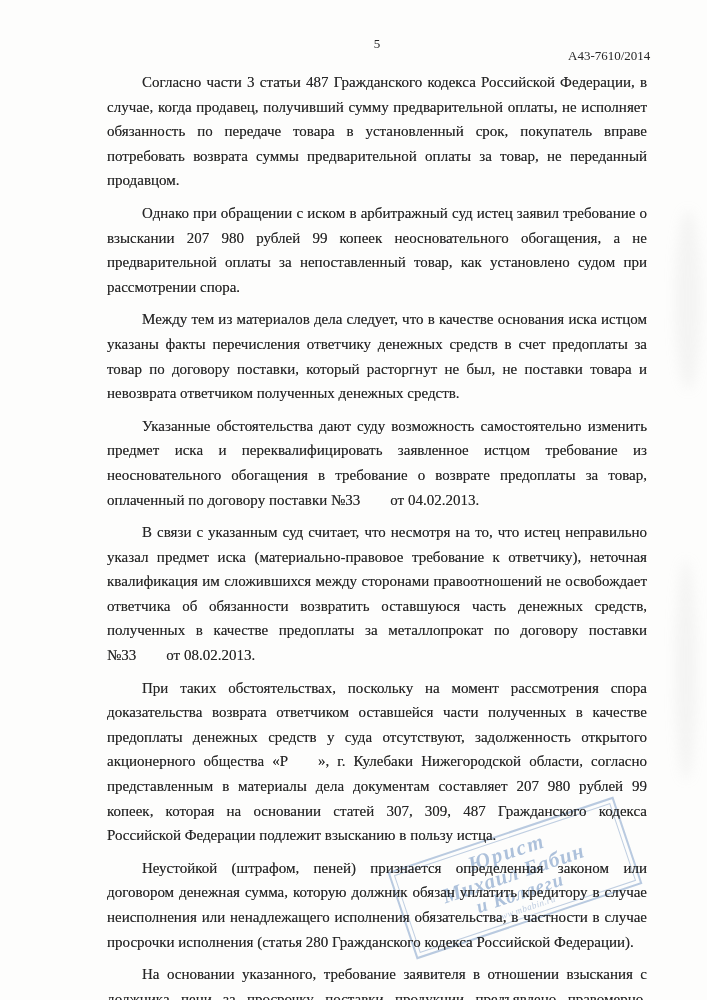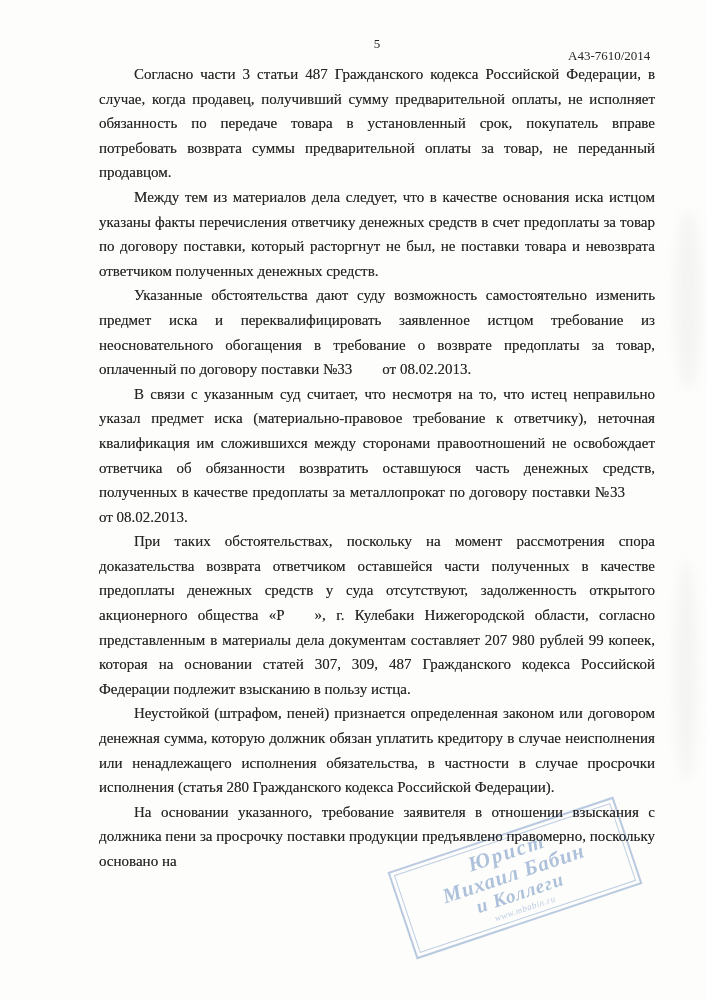--- a/index.html
+++ b/index.html
@@ -52,21 +52,21 @@
     left: 99px;
     top: 62px;
     width: 556px;
     font-size: 15px;
     line-height: 24.6px;
     text-align: justify;
     text-shadow: 0 0 0.5px rgba(30,30,30,0.55);
     z-index: 2;
   }
   .body-text p {
-    margin: 0;
+    margin: 8px;
     padding: 0;
     text-indent: 35px;
   }
 
   
   .stamp {
     position: absolute;
     left: 396px;
     top: 832px;
     width: 238px;
@@ -121,21 +121,22 @@
     <div class="stamp-inner">
       <div class="stamp-line-1">Юрист</div>
       <div class="stamp-line-2">Михаил Бабин</div>
       <div class="stamp-line-3">и Коллеги</div>
       <div class="stamp-url">www.mbabin.ru</div>
     </div>
   </div>
 
   <div class="body-text">
     <p>Согласно части 3 статьи 487 Гражданского кодекса Российской Федерации, в случае, когда продавец, получивший сумму предварительной оплаты, не исполняет обязанность по передаче товара в установленный срок, покупатель вправе потребовать возврата суммы предварительной оплаты за товар, не переданный продавцом.</p>
+    <p>Однако при обращении с иском в арбитражный суд истец заявил требование о взыскании 207 980 рублей 99 копеек неосновательного обогащения, а не предварительной оплаты за непоставленный товар, как установлено судом при рассмотрении спора.</p>
     <p>Между тем из материалов дела следует, что в качестве основания иска истцом указаны факты перечисления ответчику денежных средств в счет предоплаты за товар по договору поставки, который расторгнут не был, не поставки товара и невозврата ответчиком полученных денежных средств.</p>
-    <p>Указанные обстоятельства дают суду возможность самостоятельно изменить предмет иска и переквалифицировать заявленное истцом требование из неосновательного обогащения в требование о возврате предоплаты за товар, оплаченный по договору поставки №33  от 08.02.2013.</p>
+    <p>Указанные обстоятельства дают суду возможность самостоятельно изменить предмет иска и переквалифицировать заявленное истцом требование из неосновательного обогащения в требование о возврате предоплаты за товар, оплаченный по договору поставки №33  от 04.02.2013.</p>
     <p>В связи с указанным суд считает, что несмотря на то, что истец неправильно указал предмет иска (материально-правовое требование к ответчику), неточная квалификация им сложившихся между сторонами правоотношений не освобождает ответчика об обязанности возвратить оставшуюся часть денежных средств, полученных в качестве предоплаты за металлопрокат по договору поставки №33  от 08.02.2013.</p>
     <p>При таких обстоятельствах, поскольку на момент рассмотрения спора доказательства возврата ответчиком оставшейся части полученных в качестве предоплаты денежных средств у суда отсутствуют, задолженность открытого акционерного общества «Р  », г. Кулебаки Нижегородской области, согласно представленным в материалы дела документам составляет 207 980 рублей 99 копеек, которая на основании статей 307, 309, 487 Гражданского кодекса Российской Федерации подлежит взысканию в пользу истца.</p>
     <p>Неустойкой (штрафом, пеней) признается определенная законом или договором денежная сумма, которую должник обязан уплатить кредитору в случае неисполнения или ненадлежащего исполнения обязательства, в частности в случае просрочки исполнения (статья 280 Гражданского кодекса Российской Федерации).</p>
     <p>На основании указанного, требование заявителя в отношении взыскания с должника пени за просрочку поставки продукции предъявлено правомерно, поскольку основано на</p>
   </div>
 
 </div>
 
 </body></html>

